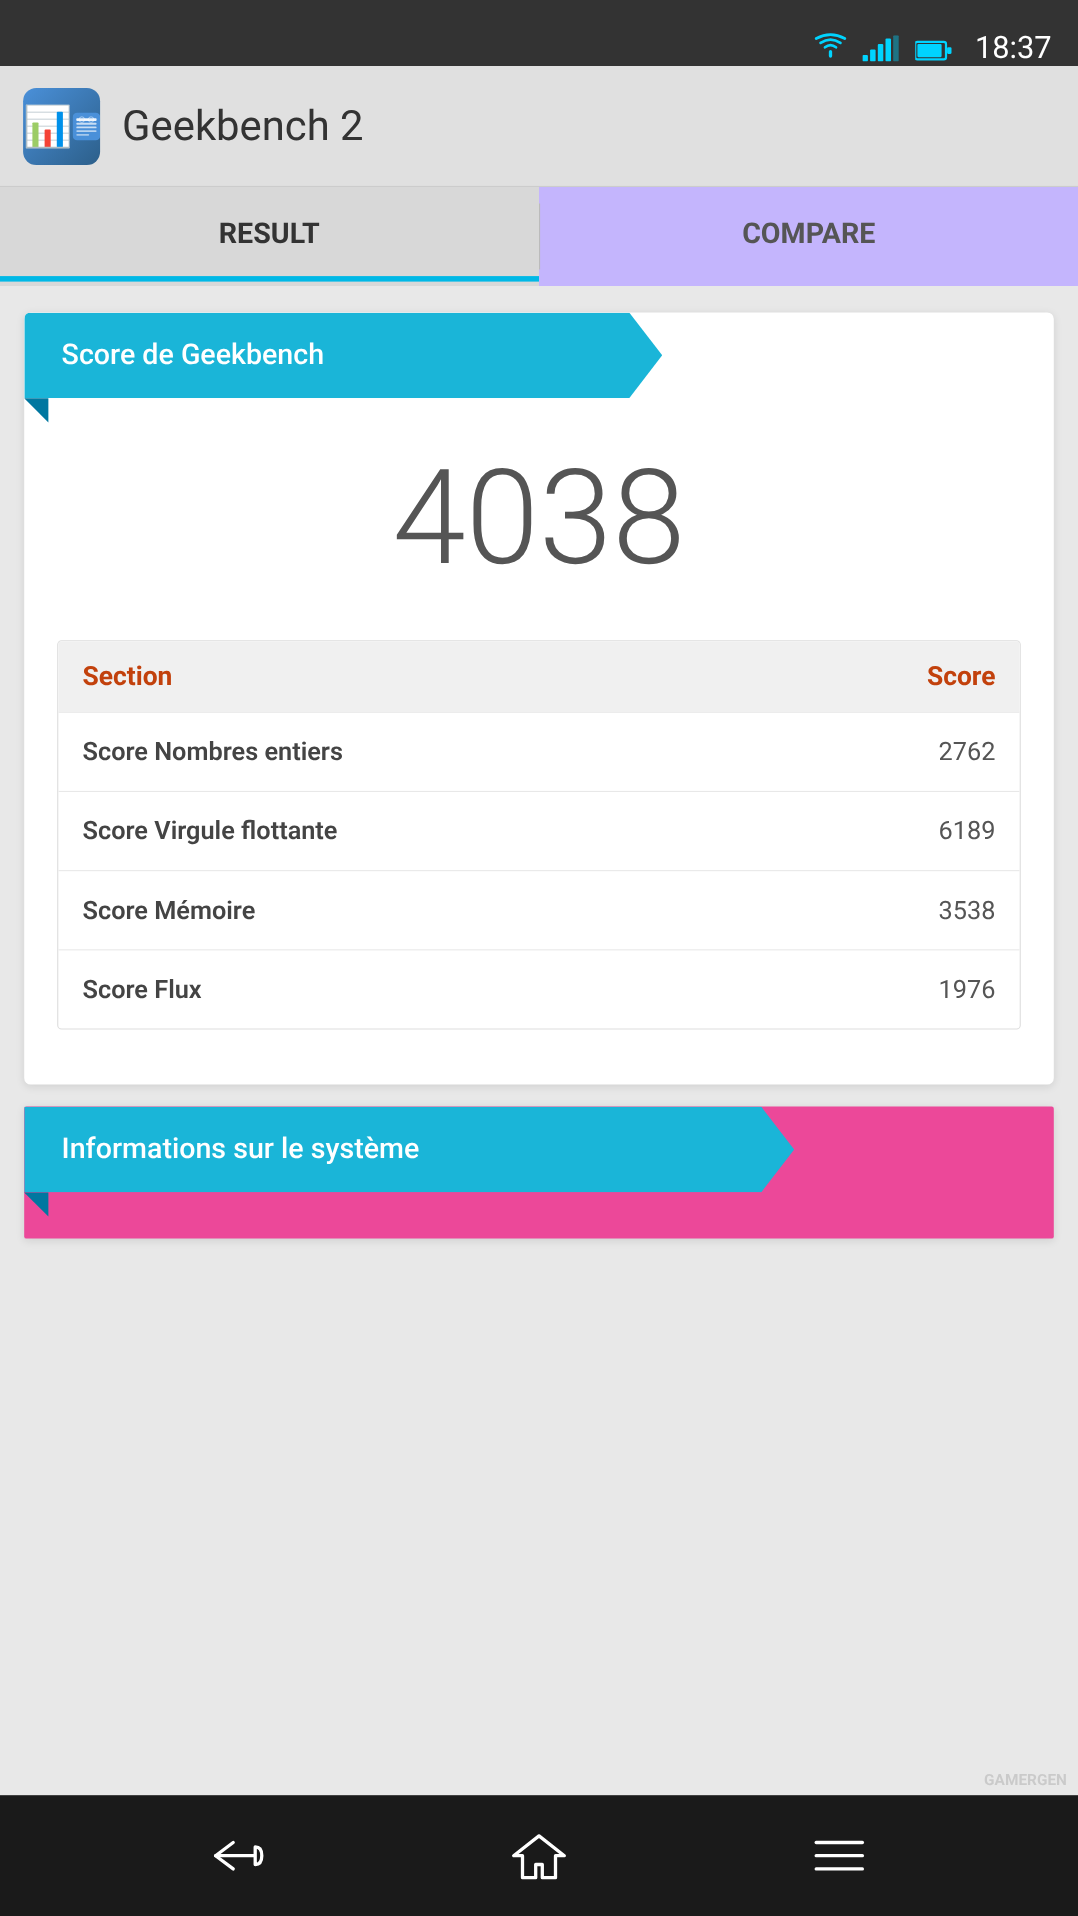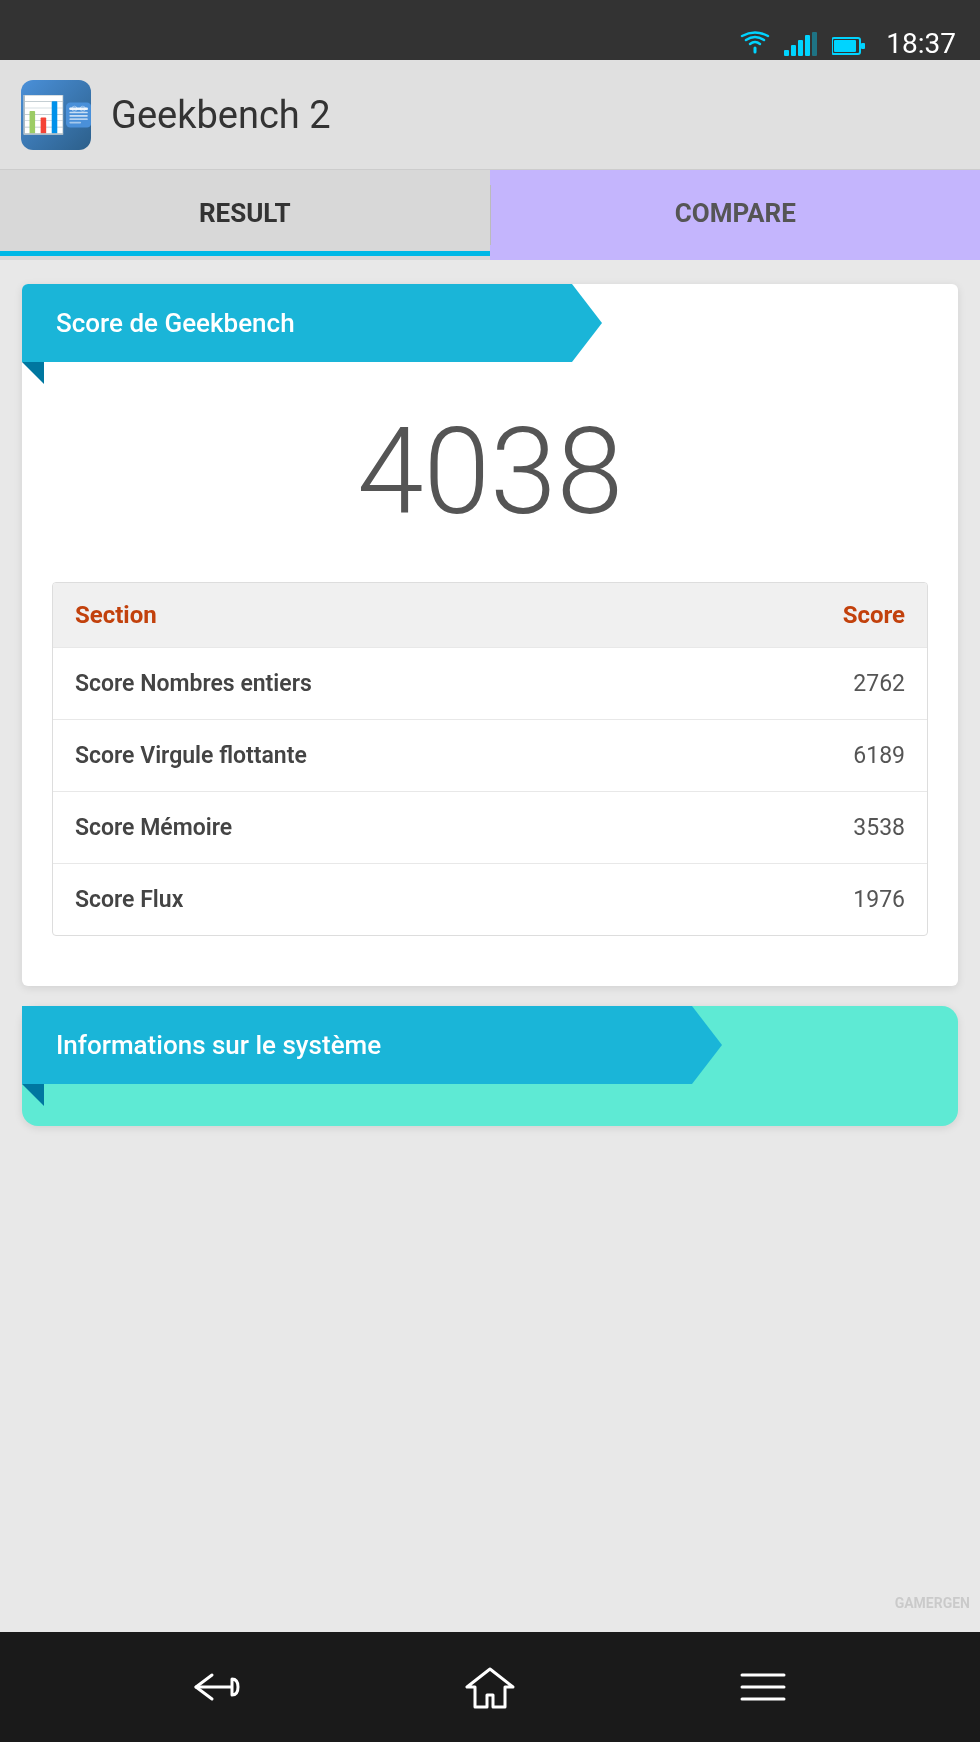--- a/index.html
+++ b/index.html
@@ -153,22 +153,22 @@
       font-size: 23px;
       color: #444;
       border-top: 1px solid #e8e8e8;
       font-weight: 600;
     }
     .table-row .col-section { flex: 1; }
     .table-row .col-score { text-align: right; min-width: 100px; color: #555; font-weight: 400; }
 
     
     .card2 {
-      background: #5eead4;
-      border-radius: 16px;
+      background: #ec4899;
+      border-radius: 2px;
       overflow: visible;
       box-shadow: 0 2px 8px rgba(0,0,0,0.1);
       min-height: 120px;
     }
 
     
     #nav-bar {
       position: absolute;
       bottom: 0;
       left: 0;
@@ -190,21 +190,21 @@
       width: 80px;
       height: 60px;
     }
     .nav-home {
       font-size: 38px;
     }
 
     
     .watermark {
       position: absolute;
-      bottom: 131px;
+      bottom: 115px;
       right: 10px;
       opacity: 0.3;
       font-size: 14px;
       color: #888;
       font-weight: bold;
     }
 
     
     .ribbon-container {
       position: relative;

